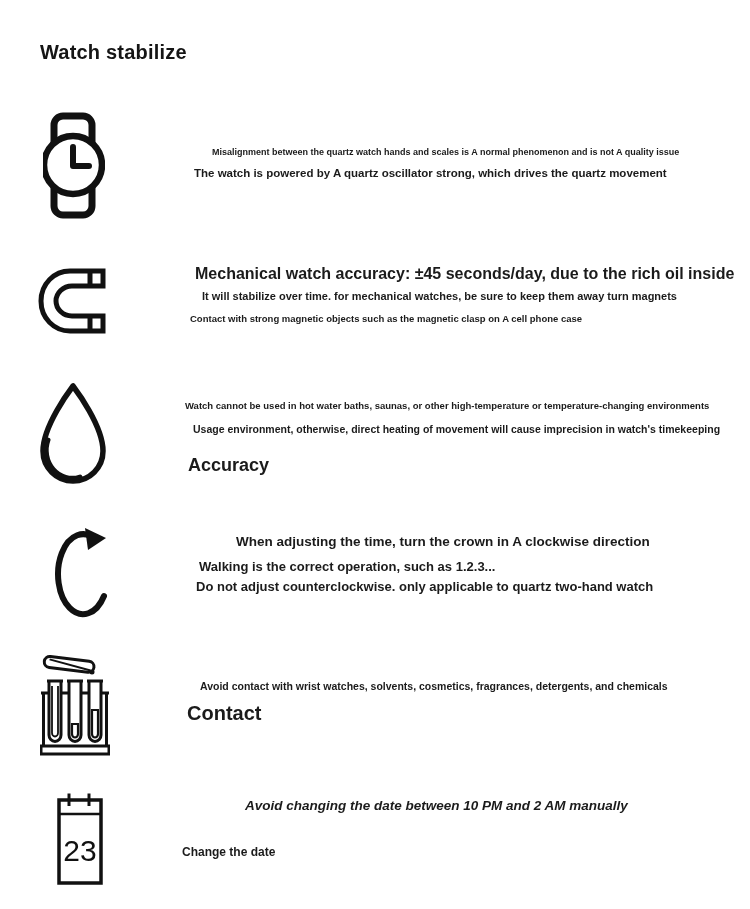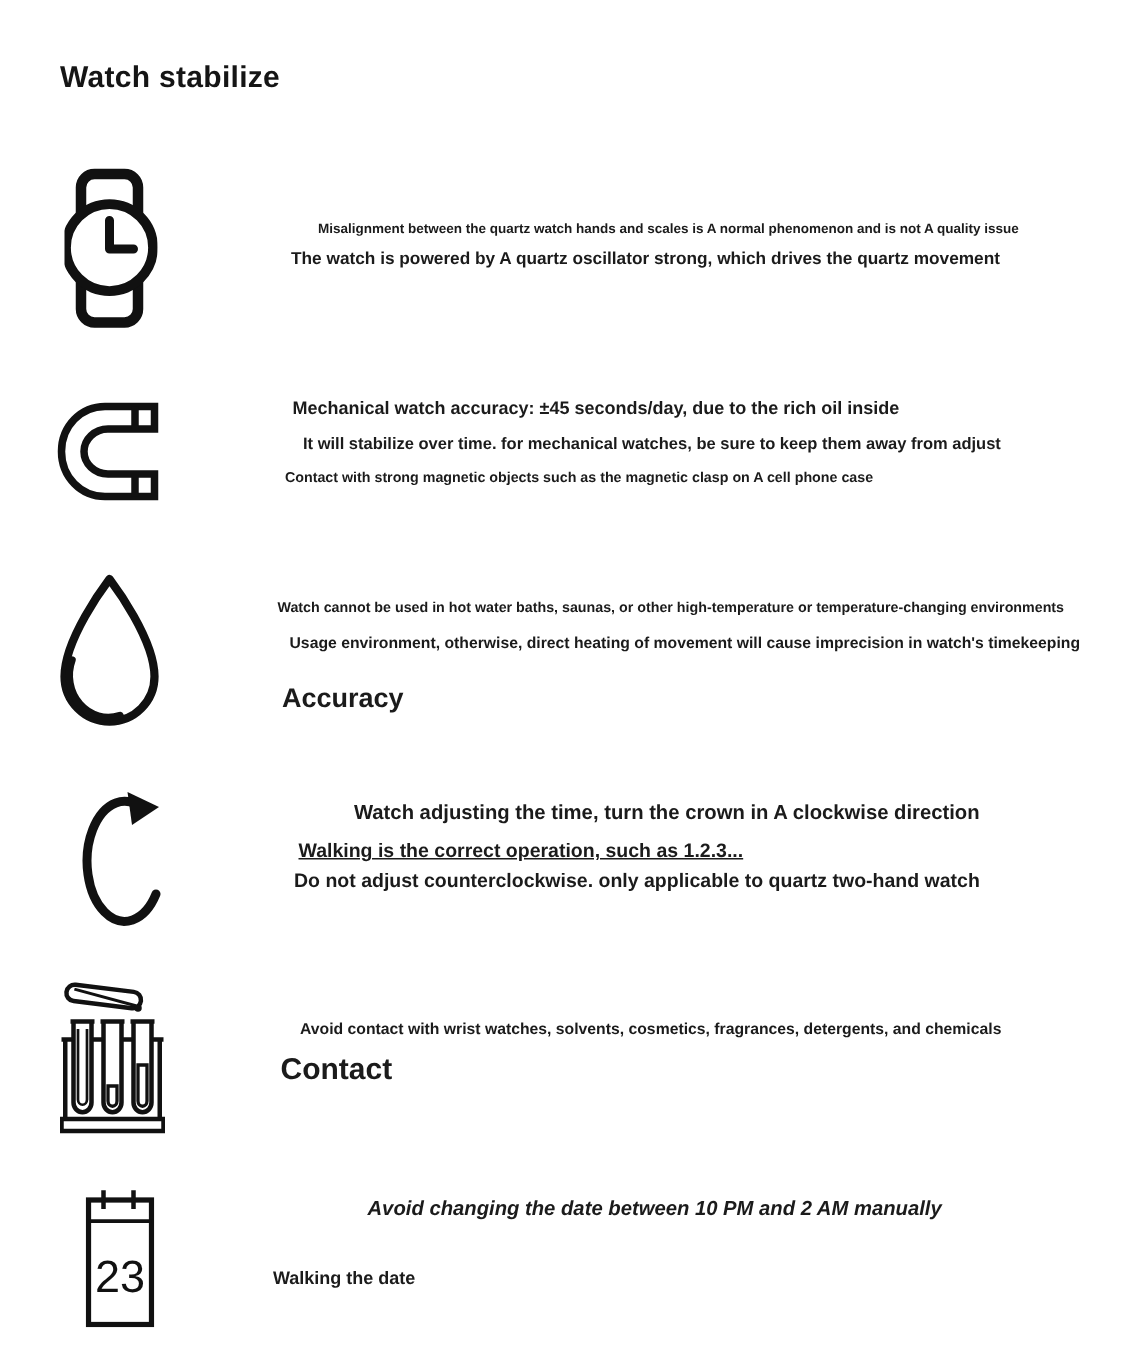--- a/index.html
+++ b/index.html
@@ -17,30 +17,30 @@
   }
   .txt{
     position:absolute;margin:0;
     font-weight:700;color:#1b1b1b;
     white-space:nowrap;line-height:1;padding-left:44px;
   }
   
   .s1l1{left:168px;top:148px;font-size:9px;}
   .s1l2{left:150px;top:168px;font-size:11.5px;}
   
-  .s2l1{left:151px;top:266px;font-size:12px;}
+  .s2l1{left:151px;top:266px;font-size:16px;}
   .s2l2{left:158px;top:291px;font-size:11px;}
   .s2l3{left:146px;top:314px;font-size:9.5px;}
   
   .s3l1{left:141px;top:401px;font-size:9.5px;}
   .s3l2{left:149px;top:424px;font-size:10.5px;text-align:right;}
   .s3l3{left:144px;top:456px;font-size:18px;}
   
   .s4l1{left:192px;top:535px;font-size:13.5px;}
-  .s4l2{left:155px;top:560px;font-size:13px;text-decoration:underline;}
+  .s4l2{left:155px;top:560px;font-size:13px;}
   .s4l3{left:152px;top:580px;font-size:13px;}
   
   .s5l1{left:156px;top:681px;font-size:10.5px;}
   .s5l2{left:143px;top:703px;font-size:20px;text-align:right;}
   
   .s6l1{left:201px;top:799px;font-size:13.5px;font-style:italic;}
   .s6l2{left:138px;top:846px;font-size:12px;}
 
   .icon{position:absolute;}
   .ic-watch {left:43px;top:112px;}
@@ -73,21 +73,21 @@
 
   <section>
     <span class="icon ic-magnet">
       <svg width="68" height="66" viewBox="0 0 68 66">
         <path class="stroke" d="M65 3 H32 C16 3 3 16 3 33 C3 50 16 63 32 63 H65 V48 H34 C25 48 18 41 18 33 C18 25 25 18 34 18 H65 Z" stroke-width="5"></path>
         <line x1="52" y1="3" x2="52" y2="18" stroke="#111" stroke-width="5"></line>
         <line x1="52" y1="48" x2="52" y2="63" stroke="#111" stroke-width="5"></line>
       </svg>
     </span>
     <p class="txt s2l1">Mechanical watch accuracy: ±45 seconds/day, due to the rich oil inside</p>
-    <p class="txt s2l2">It will stabilize over time. for mechanical watches, be sure to keep them away from adjust</p>
+    <p class="txt s2l2">It will stabilize over time. for mechanical watches, be sure to keep them away turn magnets</p>
     <p class="txt s2l3">Contact with strong magnetic objects such as the magnetic clasp on A cell phone case</p>
   </section>
 
   <section>
     <span class="icon ic-drop">
       <svg width="72" height="106" viewBox="0 0 72 106">
         <path class="stroke" d="M36 5 C33 9 6 45 6 70 A30 30 0 0 0 66 70 C66 45 39 9 36 5 Z" stroke-width="5.5" stroke-linejoin="round"></path>
         <path class="stroke" d="M11 59 A26 28 0 0 0 43 96" stroke-width="5" stroke-linecap="round"></path>
       </svg>
     </span>
@@ -96,21 +96,21 @@
     <p class="txt s3l3">Accuracy</p>
   </section>
 
   <section>
     <span class="icon ic-rotate">
       <svg width="66" height="94" viewBox="0 0 66 94">
         <path class="stroke" d="M50 16 A25 40 0 1 0 58 72" stroke-width="6" stroke-linecap="round"></path>
         <polygon points="39,4 60,14 42,26" fill="#111"></polygon>
       </svg>
     </span>
-    <p class="txt s4l1">Watch adjusting the time, turn the crown in A clockwise direction</p>
+    <p class="txt s4l1">When adjusting the time, turn the crown in A clockwise direction</p>
     <p class="txt s4l2">Walking is the correct operation, such as 1.2.3...</p>
     <p class="txt s4l3">Do not adjust counterclockwise. only applicable to quartz two-hand watch</p>
   </section>
 
   <section>
     <span class="icon ic-tubes">
       <svg width="70" height="108" viewBox="0 0 70 108">
         <g transform="rotate(7 6 14)">
           <rect x="4" y="6" width="50" height="11" rx="5.5" fill="#fff" stroke="#111" stroke-width="3"></rect>
           <line x1="9" y1="9" x2="51" y2="15" stroke="#111" stroke-width="2"></line>
@@ -139,16 +139,16 @@
     <span class="icon ic-cal">
       <svg width="46" height="92" viewBox="0 0 46 92">
         <rect x="2" y="7" width="42" height="83" fill="#fff" stroke="#111" stroke-width="3.5"></rect>
         <line x1="2" y1="21" x2="44" y2="21" stroke="#111" stroke-width="2.5"></line>
         <line x1="12" y1="0.5" x2="12" y2="13" stroke="#111" stroke-width="3"></line>
         <line x1="32" y1="0.5" x2="32" y2="13" stroke="#111" stroke-width="3"></line>
         <text x="23" y="68" font-size="30" text-anchor="middle" fill="#111" font-family="&quot;Liberation Sans&quot;, sans-serif">23</text>
       </svg>
     </span>
     <p class="txt s6l1">Avoid changing the date between 10 PM and 2 AM manually</p>
-    <p class="txt s6l2">Walking the date</p>
+    <p class="txt s6l2">Change the date</p>
   </section>
 
 </main>
 
 </body></html>

